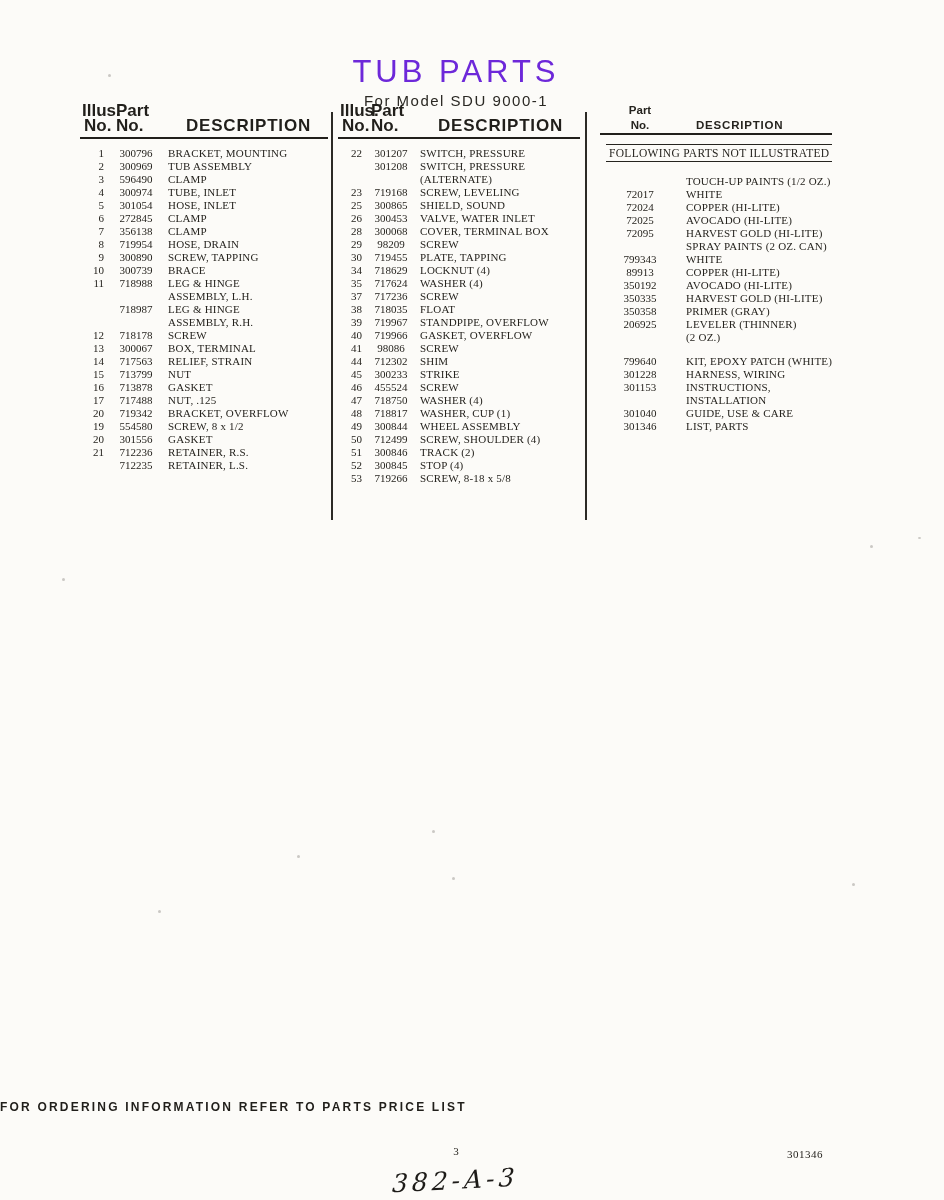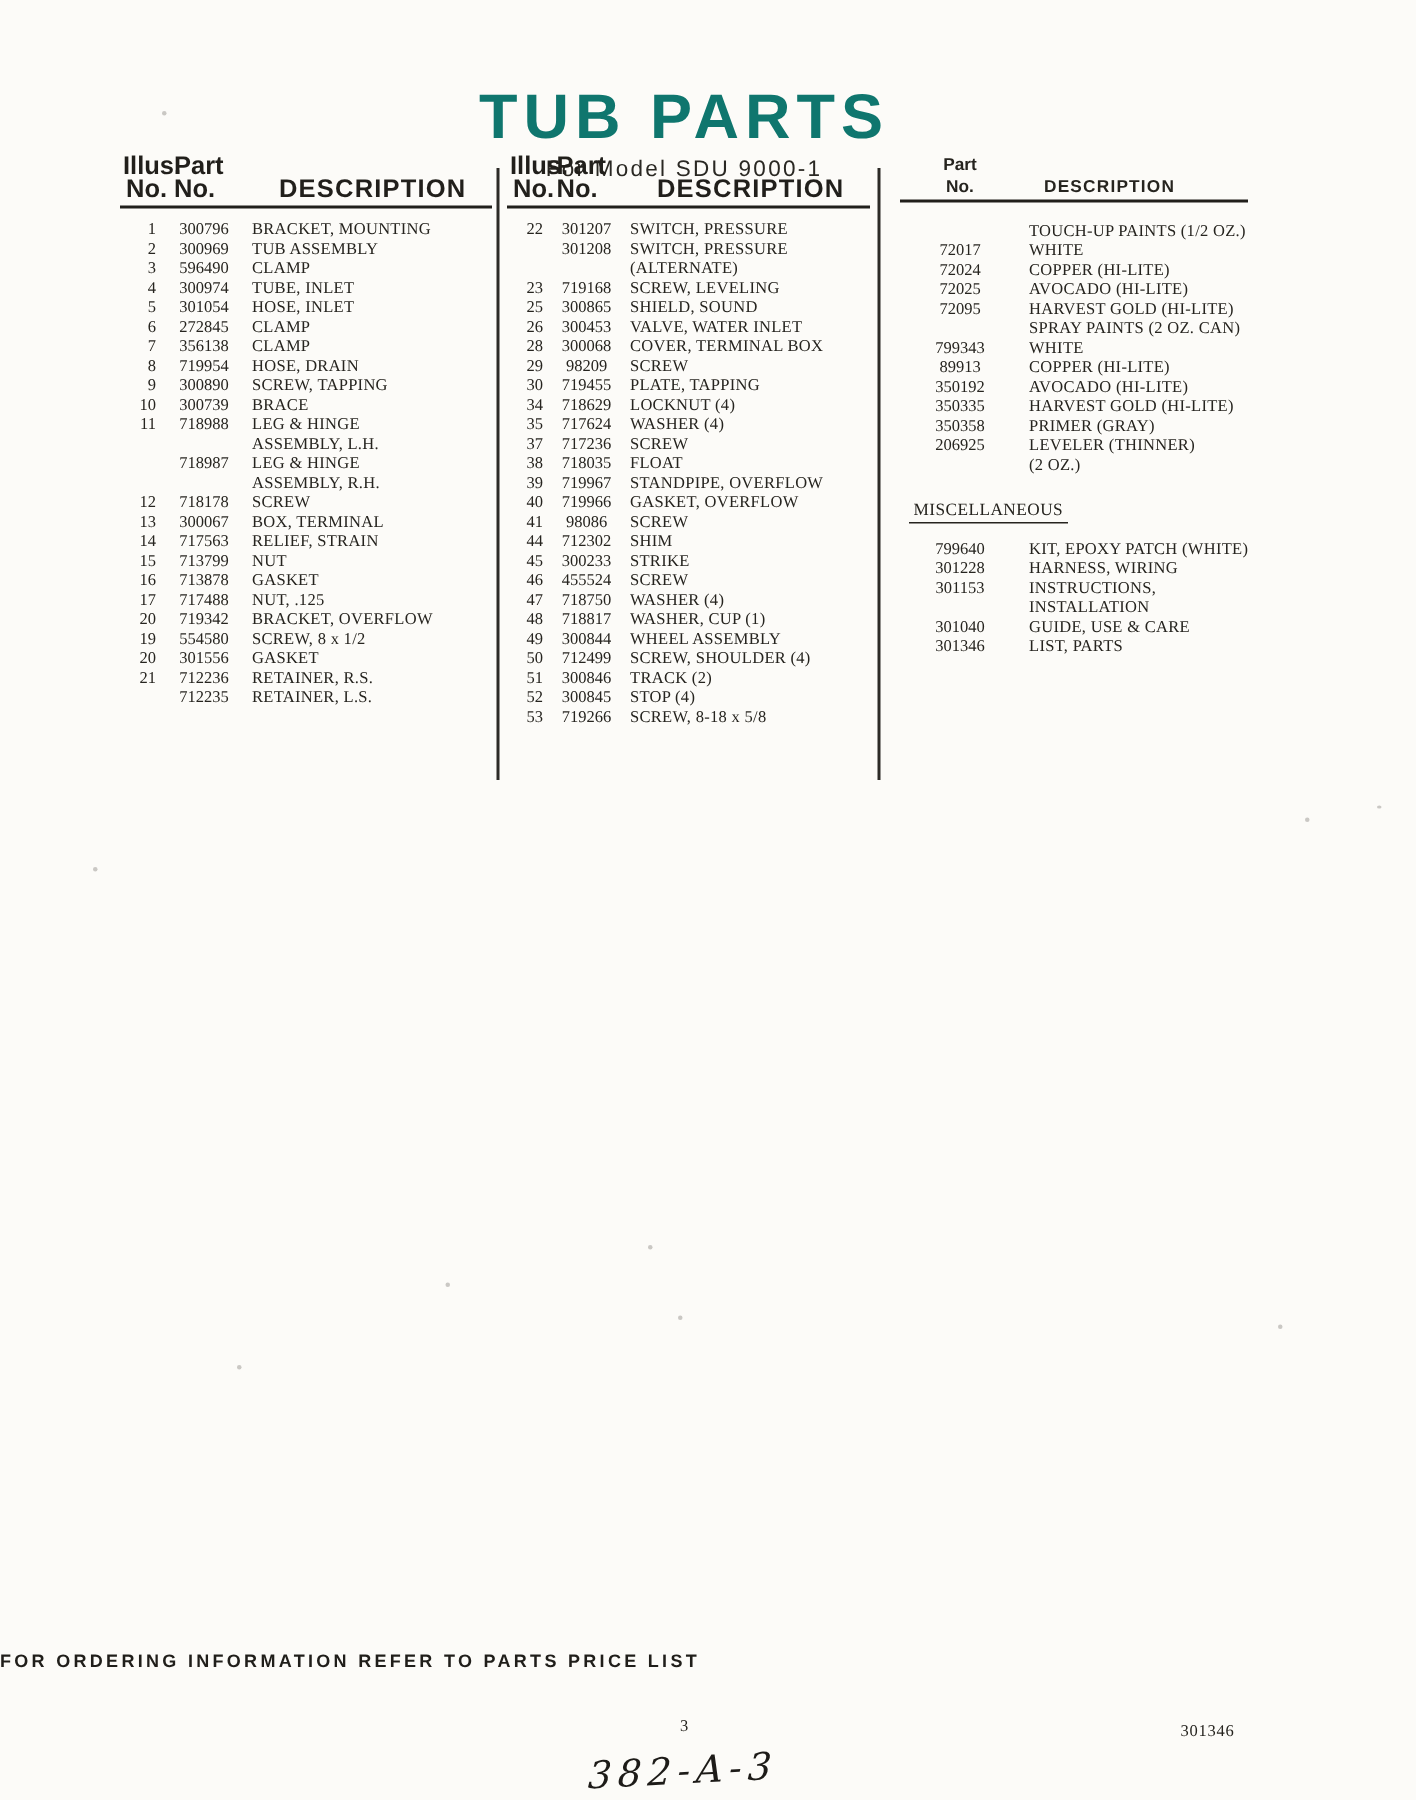--- a/index.html
+++ b/index.html
@@ -8,22 +8,22 @@
     background:#ffffff;
     font-family:"Liberation Serif", serif;
   }
   .page{
     position:relative;width:944px;height:1200px;
     background:#fcfbf8;color:#26241f;overflow:hidden;
   }
   
   .title-block{position:absolute;top:54px;left:0;width:912px;text-align:center;}
   .title{
-    font-family:"Liberation Sans", sans-serif;font-weight:bold;
-    font-size:42px;letter-spacing:4px;color:#0f766e;
+    font-family:"Liberation Sans", sans-serif;font-weight:normal;
+    font-size:31px;letter-spacing:4px;color:#6d28d9;
   }
   .subtitle{
     font-family:"Liberation Sans", sans-serif;font-weight:normal;
     font-size:15px;letter-spacing:1.5px;color:#2a2823;margin-top:2px;
   }
   
   .col{position:absolute;top:103px;font-size:11px;line-height:13px;}
   .col1{left:80px;width:248px;}
   .col2{left:338px;width:242px;}
   .col3{left:600px;width:232px;}
@@ -443,20 +443,23 @@
       <div class="hrow3">
         <span class="h-part3">Part</span>
         <span class="h-desc3"></span>
       </div>
       <div class="hrow3">
         <span class="h-part3">No.</span>
         <span class="h-desc3">DESCRIPTION</span>
       </div>
     </div>
 
+    <div>
+      <span class="sec-title">FOLLOWING PARTS NOT ILLUSTRATED</span>
+    </div>
     <div class="tbody3">
 
         <div class="row3">
           <span class="c-part3"></span>
           <span class="c-desc3">TOUCH-UP PAINTS (1/2 OZ.)</span>
         </div>
 
         <div class="row3">
           <span class="c-part3">72017</span>
           <span class="c-desc3">WHITE</span>
@@ -511,23 +514,20 @@
           <span class="c-part3">206925</span>
           <span class="c-desc3">LEVELER (THINNER)</span>
         </div>
 
         <div class="row3">
           <span class="c-part3"></span>
           <span class="c-desc3">(2 OZ.)</span>
         </div>
       </div>
 
-    <div>
-      <span class="sec-title misc">MISCELLANEOUS</span>
-    </div>
     <div class="tbody3 misc-body">
 
         <div class="row3">
           <span class="c-part3">799640</span>
           <span class="c-desc3">KIT, EPOXY PATCH (WHITE)</span>
         </div>
 
         <div class="row3">
           <span class="c-part3">301228</span>
           <span class="c-desc3">HARNESS, WIRING</span>

